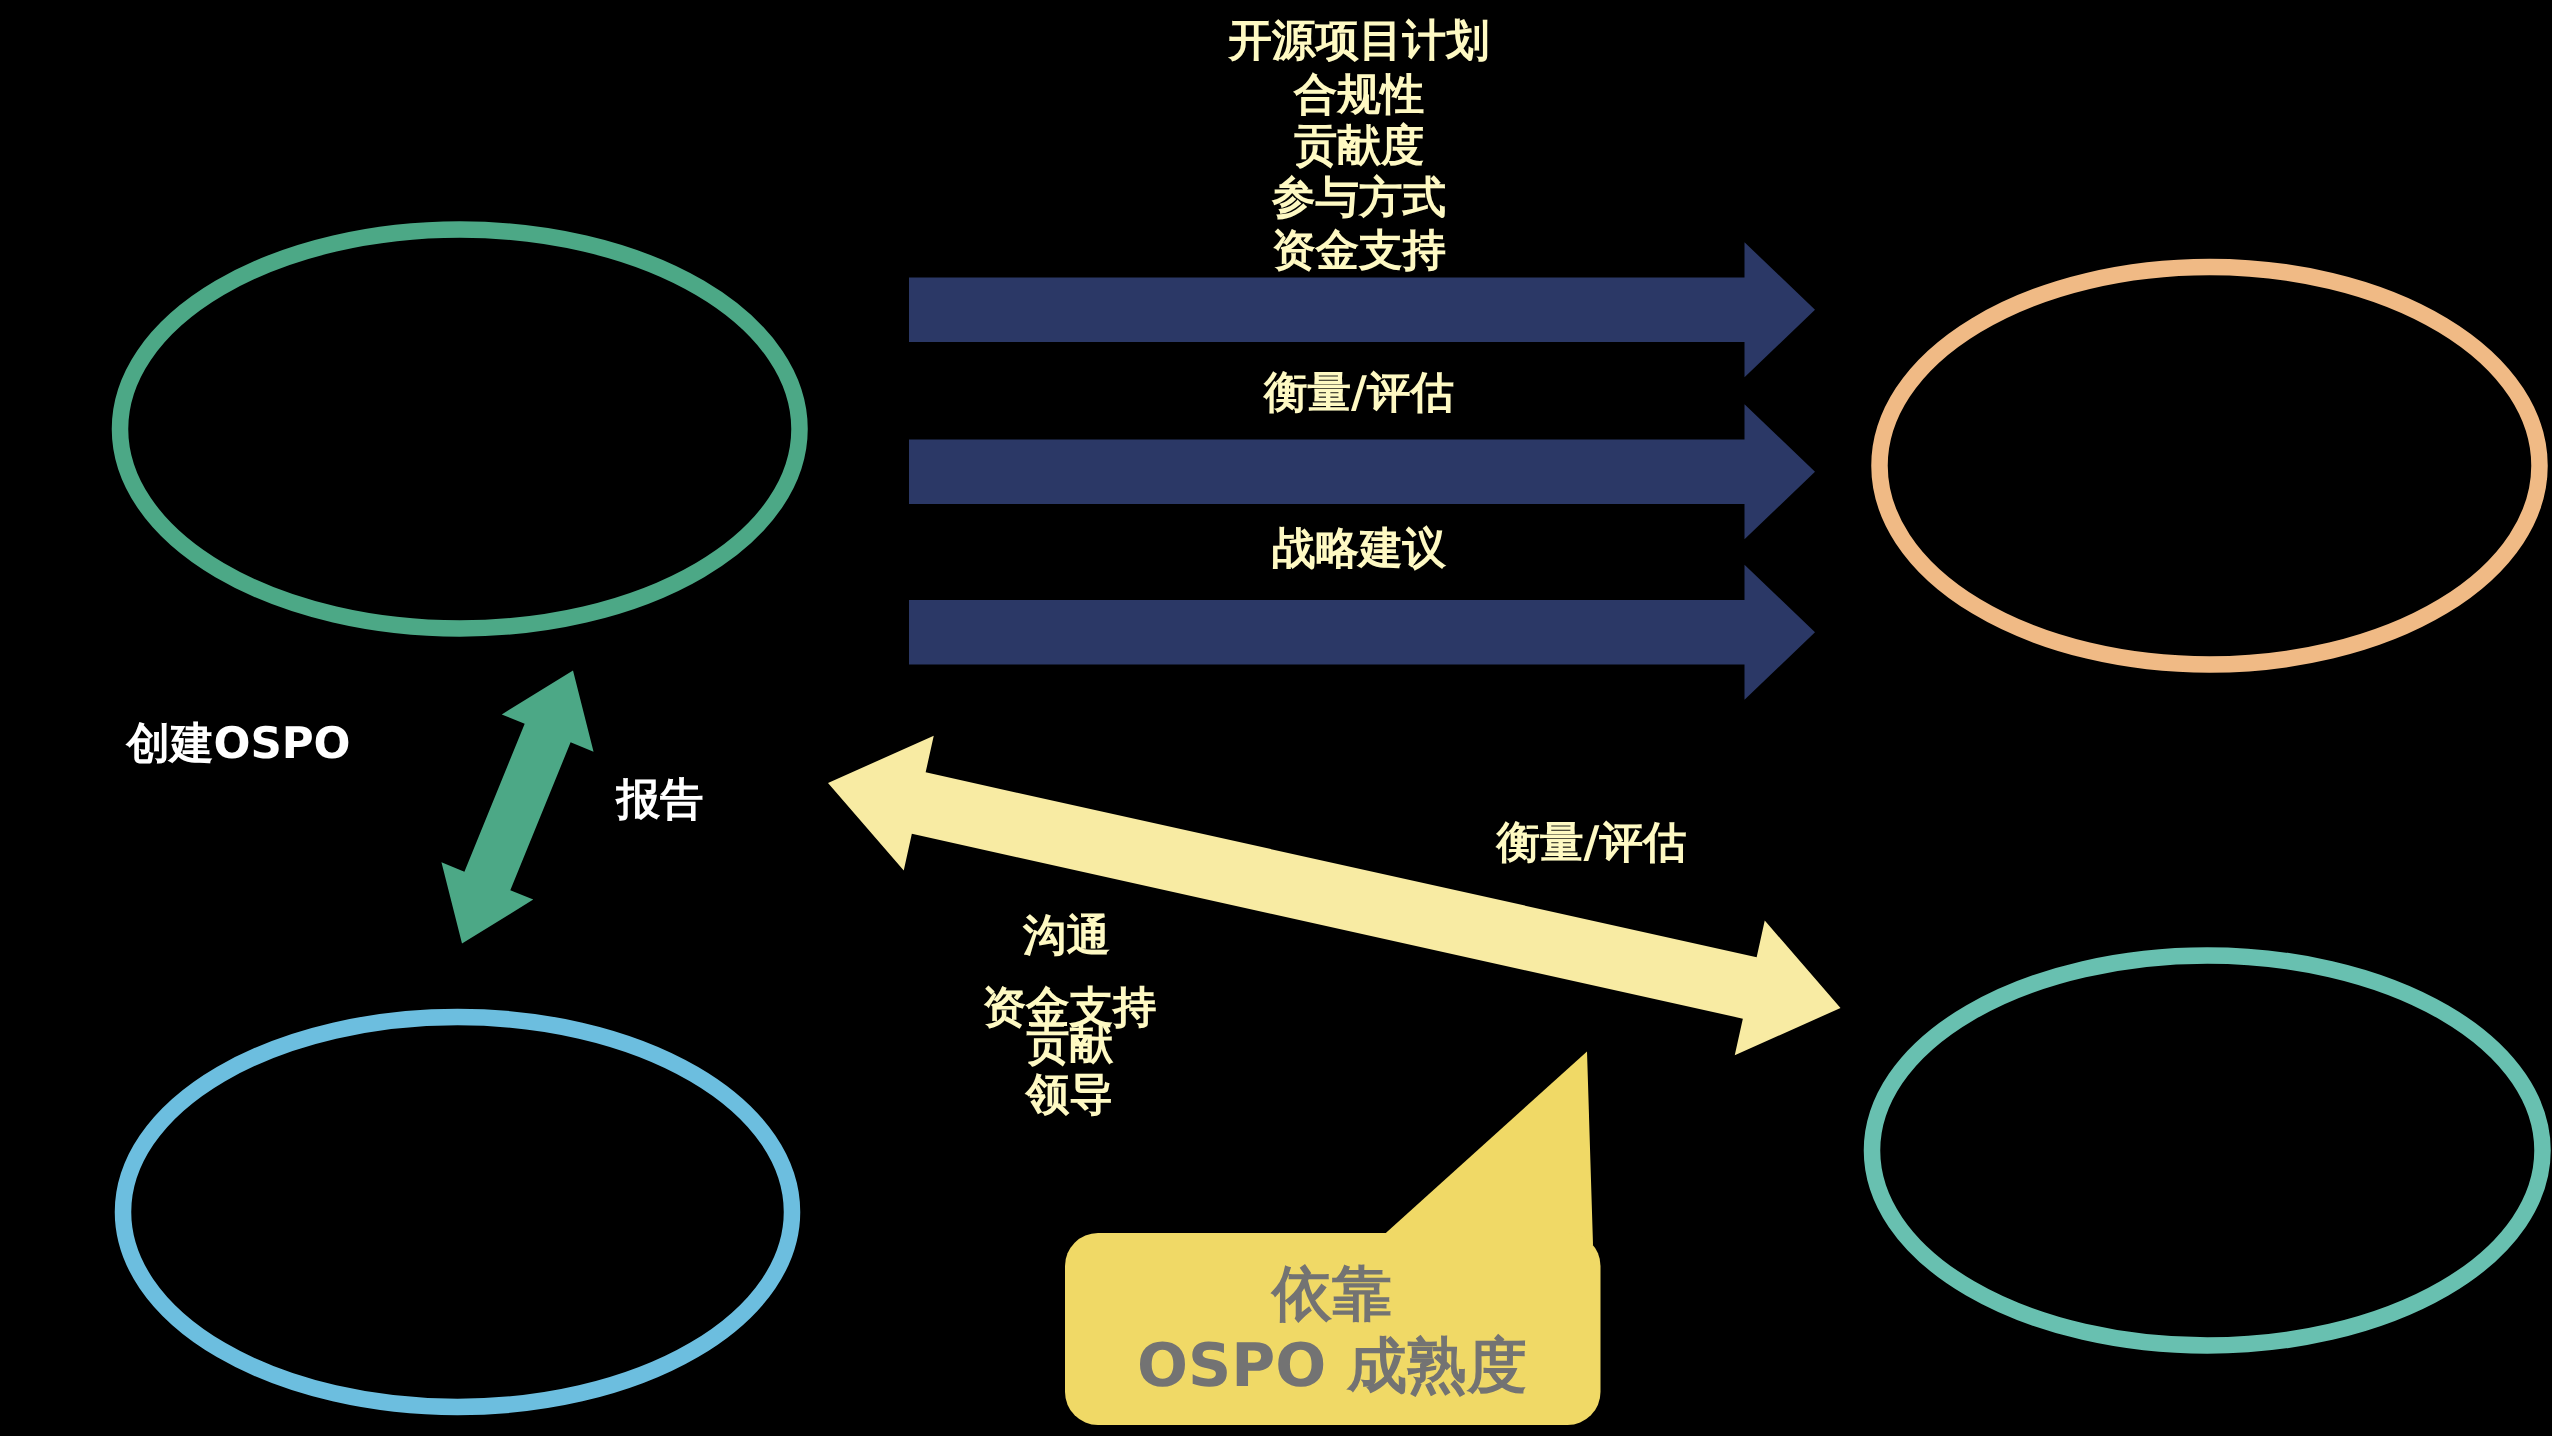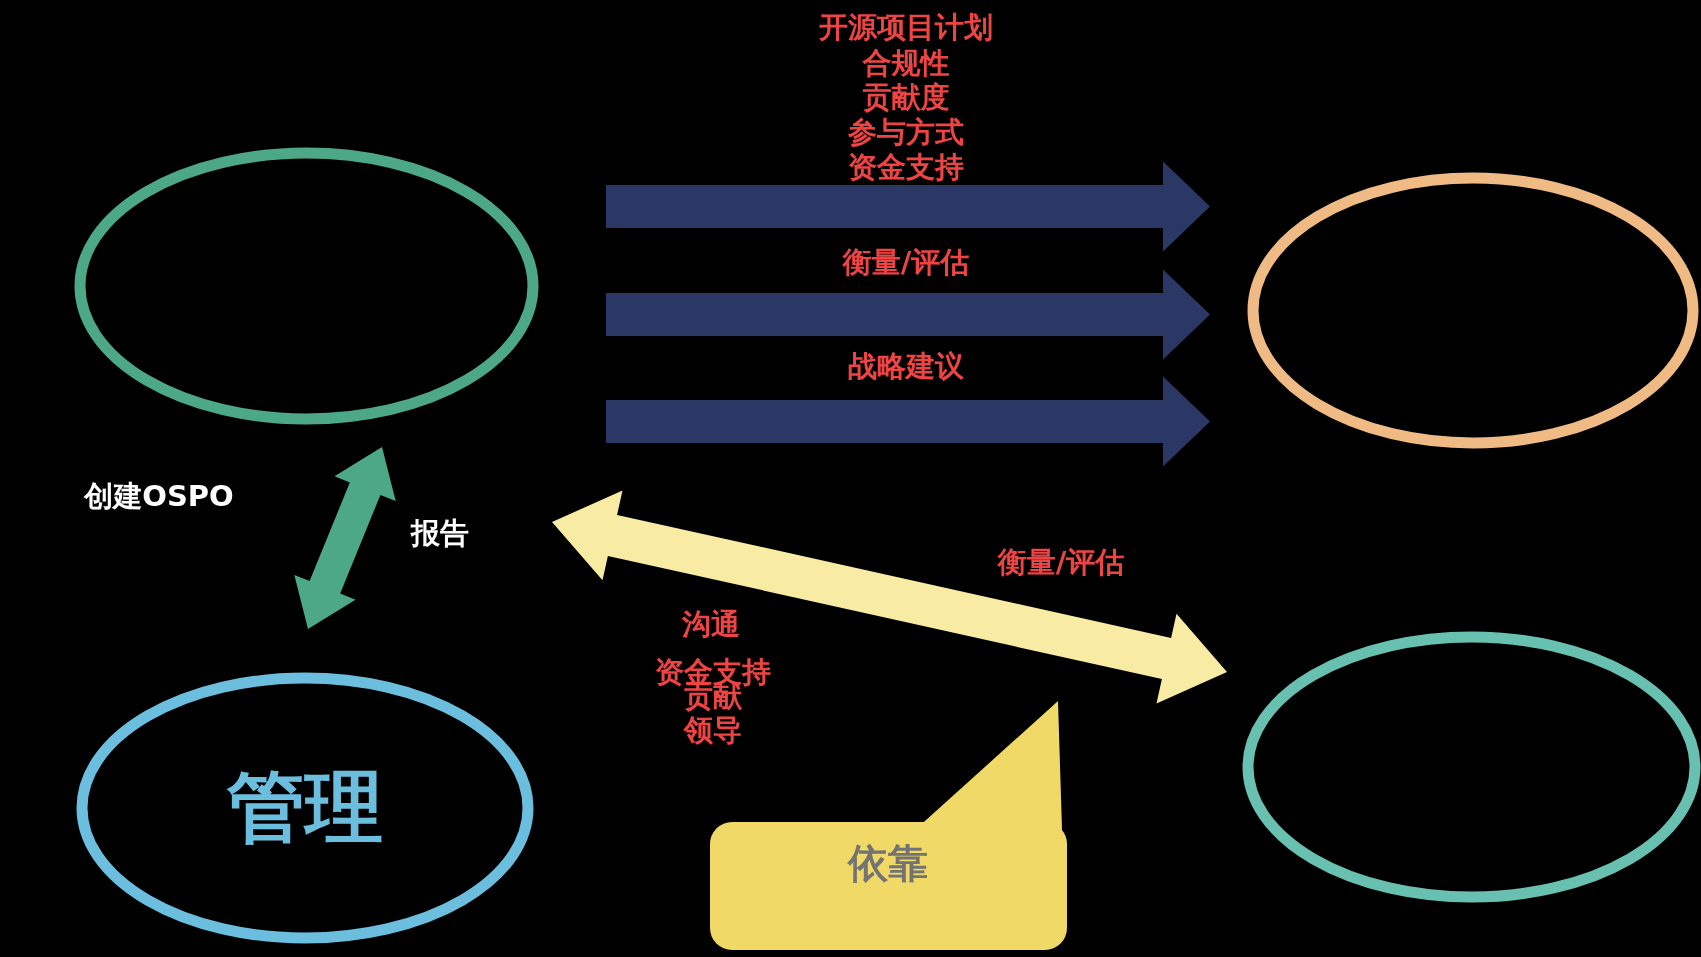--- a/index.html
+++ b/index.html
@@ -12,21 +12,21 @@
   }
   .stage svg{position:absolute;left:0;top:0;}
   .lbl{
     position:absolute;
     transform:translate(-50%,-50%);
     white-space:nowrap;
     font-size:29px;
     font-weight:600;
     line-height:1;
   }
-  .navy{color:#ef4444;}
+  .navy{color:#fef9c3;}
   .green-text{color:#ffffff;text-align:center;}
   .node-label{font-weight:700;}
   .node-ospo{color:#4ca886;font-size:64px;letter-spacing:2px;}
   .node-org{color:#f0ba85;font-size:78px;}
   .node-mgmt{color:#6cbedf;font-size:78px;}
   .node-comm{color:#68c0b0;font-size:74px;}
   .callout-text{font-size:40px;font-weight:600;color:#737373;}
 </style>
 </head>
 <body>
@@ -66,17 +66,17 @@
 
   <div class="lbl green-text" style="left:159px;top:496px">创建OSPO</div>
   <div class="lbl green-text" style="left:440px;top:533px">报告</div>
 
   <div class="lbl navy" style="left:711px;top:624px">沟通</div>
   <div class="lbl navy" style="left:713px;top:672px">资金支持</div>
   <div class="lbl navy" style="left:713px;top:696px">贡献</div>
   <div class="lbl navy" style="left:713px;top:730px">领导</div>
   <div class="lbl navy" style="left:1061px;top:562px">衡量/评估</div>
 
-  <div class="lbl node-label node-mgmt" style="left:305px;top:807px">管理</div>
 
   <div class="lbl callout-text" style="left:888px;top:863px">依靠</div>
+  <div class="lbl callout-text" style="left:888px;top:911px">OSPO 成熟度</div>
 
 </div>
 
 </body></html>

